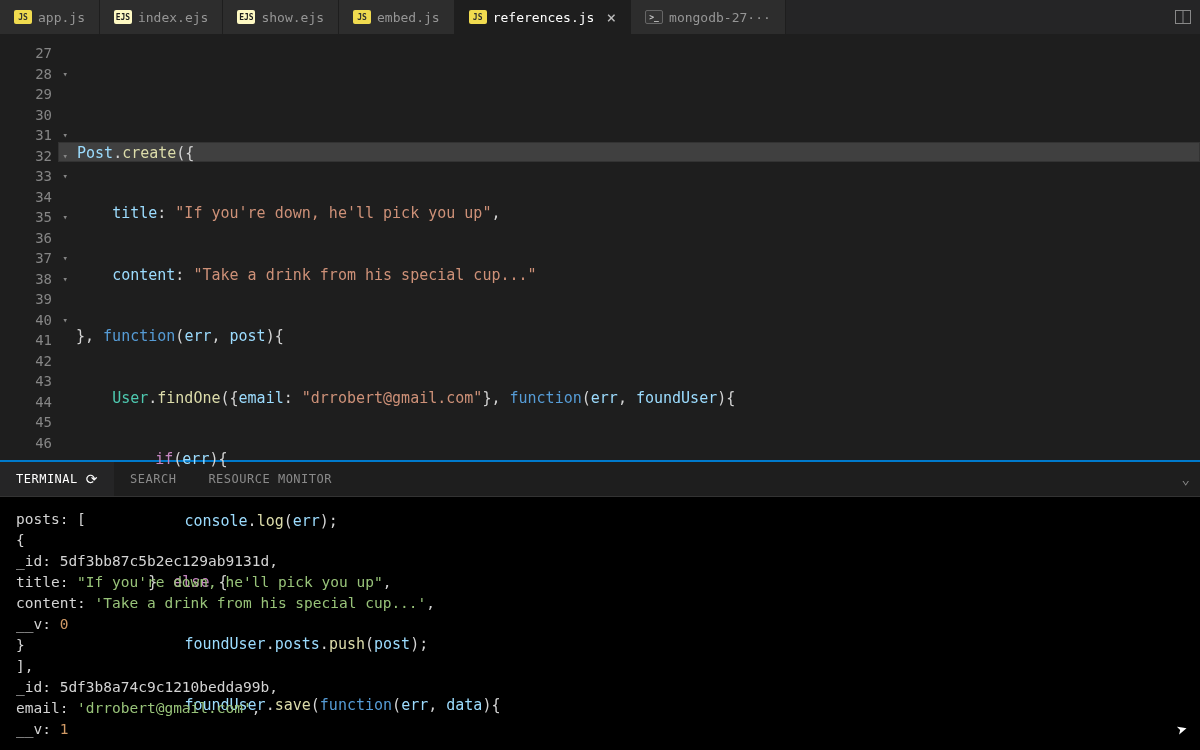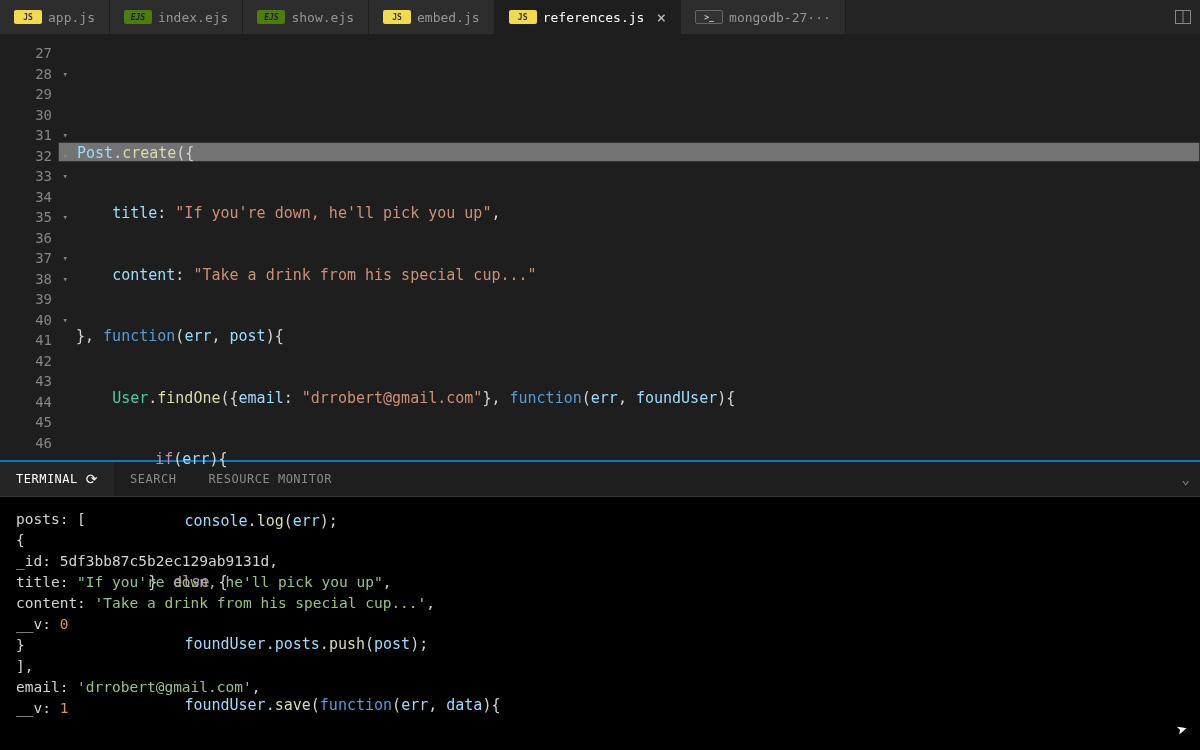--- a/index.html
+++ b/index.html
@@ -36,28 +36,28 @@
 }
 .tab .close {
   margin-left: 6px;
   font-size: 16px;
   opacity: 0.7;
 }
 .file-icon {
   display: inline-flex;
   align-items: center;
   justify-content: center;
-  width: 28px;
+  width: 18px;
   height: 14px;
   font-size: 8px;
   font-weight: bold;
   border-radius: 2px;
 }
 .file-icon.js { background: #f0db4f; color: #323330; }
-.file-icon.ejs { background: #4d7c0f; color: #1e1e1e; font-style: italic; }
+.file-icon.ejs { background: #fef9c3; color: #1e1e1e; }
 .file-icon.shell { background: #333; color: #ccc; border: 1px solid #666; }
 .tab-spacer { flex: 1; background: #252526; }
 .layout-icon {
   width: 35px;
   display: flex;
   align-items: center;
   justify-content: center;
   background: #252526;
   color: #888;
 }
@@ -88,21 +88,21 @@
 .code {
   flex: 1;
   padding-top: 4px;
   padding-left: 18px;
   font-size: 15px;
   line-height: 20.5px;
   white-space: pre;
 }
 .code-line { height: 20.5px; }
 .cursor-line {
-  background: #737373;
+  background: #404040;
   margin-left: -18px;
   padding-left: 18px;
   border: 1px solid #333;
   box-sizing: border-box;
   height: 20.5px;
 }
 .c-var { color: #9cdcfe; }
 .c-fn { color: #dcdcaa; }
 .c-str { color: #ce9178; }
 .c-kw { color: #c586c0; margin-left: 7px; }
@@ -266,18 +266,19 @@
   </div>
   <div class="terminal">
     <div><span class="t-plain">posts: [</span></div>
     <div><span class="t-plain">  {</span></div>
     <div><span class="t-key">    _id: </span><span class="t-plain">5df3bb87c5b2ec129ab9131d</span><span class="t-plain">,</span></div>
     <div><span class="t-key">    title: </span><span class="t-str">"If you're down, he'll pick you up"</span><span class="t-plain">,</span></div>
     <div><span class="t-key">    content: </span><span class="t-str">'Take a drink from his special cup...'</span><span class="t-plain">,</span></div>
     <div><span class="t-key">    __v: </span><span class="t-num">0</span></div>
     <div><span class="t-plain">  }</span></div>
     <div><span class="t-plain">],</span></div>
+    <div><span class="t-key">_id: </span><span class="t-plain">5df3b8a74c9c1210bedda99b</span><span class="t-plain">,</span></div>
     <div><span class="t-key">email: </span><span class="t-str">'drrobert@gmail.com'</span><span class="t-plain">,</span></div>
     <div><span class="t-key">__v: </span><span class="t-num">1</span></div>
   </div>
 </div>
 
 <div class="mouse-cursor">➤</div>
 
 </body></html>

